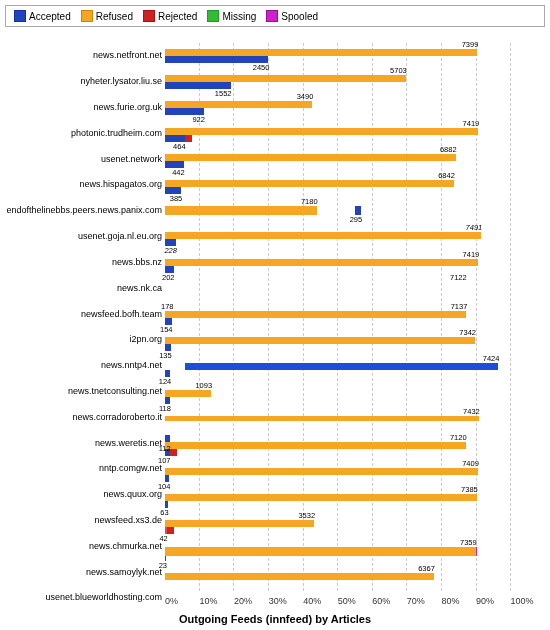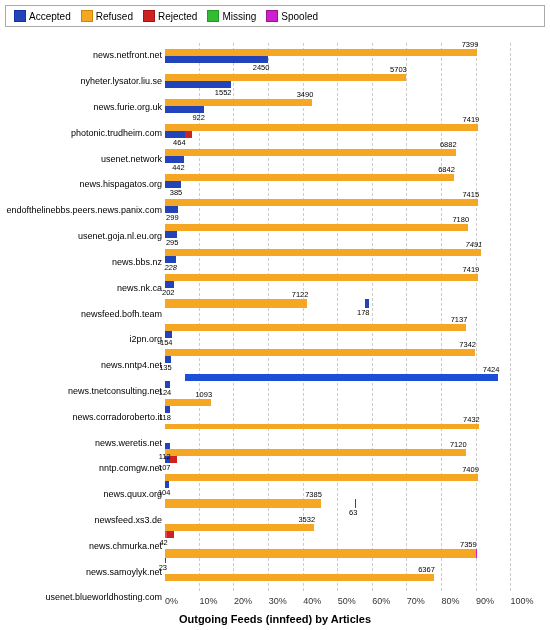--- a/index.html
+++ b/index.html
@@ -288,37 +288,21 @@
                 <div style="display: flex; flex-direction: row; height: 9px; width: 100%; position: relative;">
                   <div style="width: 4.27778%; height: 100%; background: rgb(34, 68, 187); position: relative;">
                     <span style="position: absolute; right: -1px; bottom: -9px; font-size: 7.5px; color: rgb(0, 0, 0); white-space: nowrap; z-index: 20;">385</span>
                   </div>
                 </div>
               </div>
             </div>
           </div>
           <div class="bar-row">
             <div class="bar-wrapper" style="position: relative;">
-              <div class="bar-pair" style="display: flex; flex-direction: column; width: 100%; height: 100%; justify-content: center;">
-                <div style="display: flex; flex-direction: row; height: 9px; width: 100%; position: relative;">
-                  <div style="width: 82.3889%; height: 100%; background: rgb(245, 166, 35); position: relative;">
-                    <span style="position: absolute; right: -1px; top: -9px; font-size: 7.5px; color: rgb(0, 0, 0); white-space: nowrap; z-index: 20;">7415</span>
-                  </div>
-                </div>
-                <div style="display: flex; flex-direction: row; height: 9px; width: 100%; position: relative;">
-                  <div style="width: 3.32222%; height: 100%; background: rgb(34, 68, 187); position: relative;">
-                    <span style="position: absolute; right: -1px; bottom: -9px; font-size: 7.5px; color: rgb(0, 0, 0); white-space: nowrap; z-index: 20;">299</span>
-                  </div>
-                </div>
-              </div>
-            </div>
-          </div>
-          <div class="bar-row">
-            <div class="bar-wrapper" style="position: relative;">
-              <div class="bar-pair" style="display: flex; flex-direction: column; width: 100%; height: 100%; justify-content: center; align-items: flex-end;">
+              <div class="bar-pair" style="display: flex; flex-direction: row; width: 100%; height: 100%; justify-content: center;">
                 <div style="display: flex; flex-direction: row; height: 9px; width: 100%; position: relative;">
                   <div style="width: 79.7778%; height: 100%; background: rgb(245, 166, 35); position: relative;">
                     <span style="position: absolute; right: -1px; top: -9px; font-size: 7.5px; color: rgb(0, 0, 0); white-space: nowrap; z-index: 20;">7180</span>
                   </div>
                 </div>
                 <div style="display: flex; flex-direction: row; height: 9px; width: 100%; position: relative;">
                   <div style="width: 3.27778%; height: 100%; background: rgb(34, 68, 187); position: relative;">
                     <span style="position: absolute; right: -1px; bottom: -9px; font-size: 7.5px; color: rgb(0, 0, 0); white-space: nowrap; z-index: 20;">295</span>
                   </div>
                 </div>
@@ -352,21 +336,21 @@
                 <div style="display: flex; flex-direction: row; height: 9px; width: 100%; position: relative;">
                   <div style="width: 2.24444%; height: 100%; background: rgb(34, 68, 187); position: relative;">
                     <span style="position: absolute; right: -1px; bottom: -9px; font-size: 7.5px; color: rgb(0, 0, 0); white-space: nowrap; z-index: 20;">202</span>
                   </div>
                 </div>
               </div>
             </div>
           </div>
           <div class="bar-row">
             <div class="bar-wrapper" style="position: relative;">
-              <div class="bar-pair" style="display: flex; flex-direction: row; width: 100%; height: 100%;  gap: 20px;">
+              <div class="bar-pair" style="display: flex; flex-direction: column; width: 100%; height: 100%;  gap: 20px;">
                 <div style="display: flex; flex-direction: row; height: 9px; width: 100%; position: relative;">
                   <div style="width: 79.1333%; height: 100%; background: rgb(245, 166, 35); position: relative;">
                     <span style="position: absolute; right: -1px; top: -9px; font-size: 7.5px; color: rgb(0, 0, 0); white-space: nowrap; z-index: 20;">7122</span>
                   </div>
                 </div>
                 <div style="display: flex; flex-direction: row; height: 9px; width: 100%; position: relative;">
                   <div style="width: 1.97778%; height: 100%; background: rgb(34, 68, 187); position: relative;">
                     <span style="position: absolute; right: -1px; bottom: -9px; font-size: 7.5px; color: rgb(0, 0, 0); white-space: nowrap; z-index: 20;">178</span>
                   </div>
                 </div>
@@ -481,21 +465,21 @@
                 <div style="display: flex; flex-direction: row; height: 9px; width: 100%; position: relative;">
                   <div style="width: 1.15556%; height: 100%; background: rgb(34, 68, 187); position: relative;">
                     <span style="position: absolute; right: -1px; bottom: -9px; font-size: 7.5px; color: rgb(0, 0, 0); white-space: nowrap; z-index: 20;">104</span>
                   </div>
                 </div>
               </div>
             </div>
           </div>
           <div class="bar-row">
             <div class="bar-wrapper" style="position: relative;">
-              <div class="bar-pair" style="display: flex; flex-direction: row; width: 100%; height: 100%; justify-content: center;">
+              <div class="bar-pair" style="display: flex; flex-direction: column; width: 100%; height: 100%; justify-content: center;">
                 <div style="display: flex; flex-direction: row; height: 9px; width: 100%; position: relative;">
                   <div style="width: 82.0556%; height: 100%; background: rgb(245, 166, 35); position: relative;">
                     <span style="position: absolute; right: -1px; top: -9px; font-size: 7.5px; color: rgb(0, 0, 0); white-space: nowrap; z-index: 20;">7385</span>
                   </div>
                 </div>
                 <div style="display: flex; flex-direction: row; height: 9px; width: 100%; position: relative;">
                   <div style="width: 0.7%; height: 100%; background: rgb(34, 68, 187); position: relative;">
                     <span style="position: absolute; right: -1px; bottom: -9px; font-size: 7.5px; color: rgb(0, 0, 0); white-space: nowrap; z-index: 20;">63</span>
                   </div>
                 </div>

